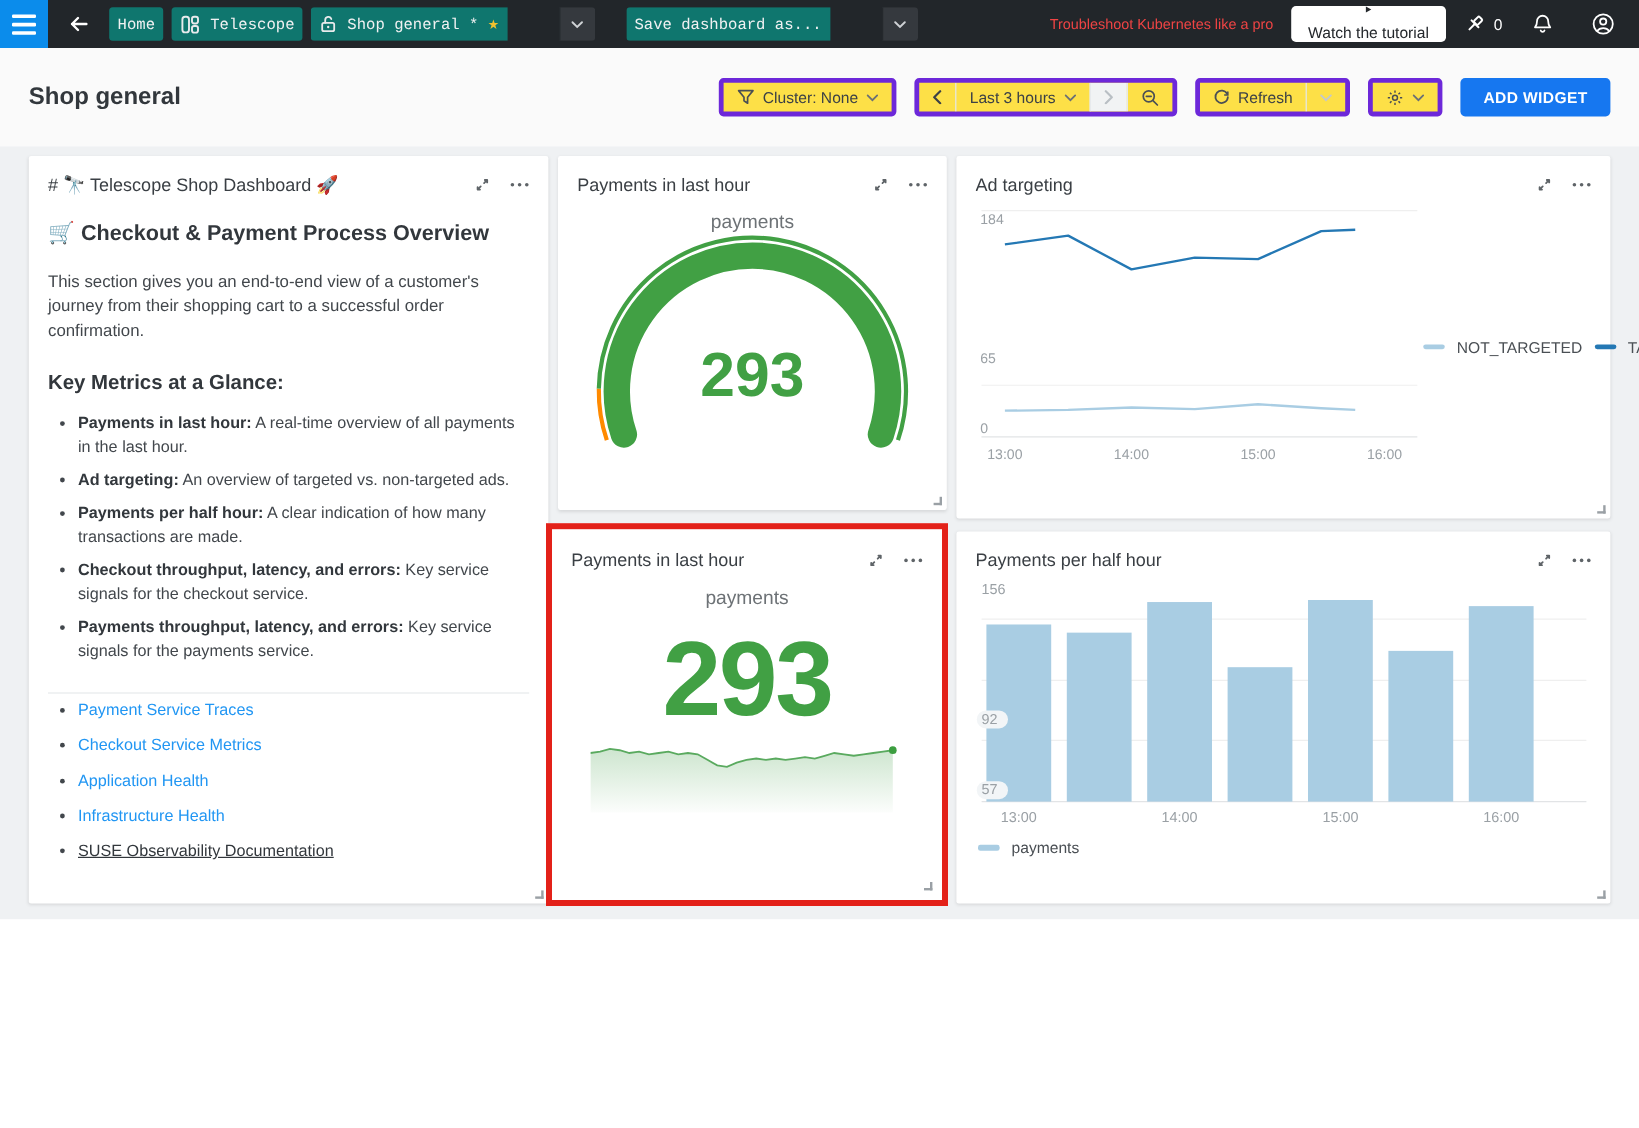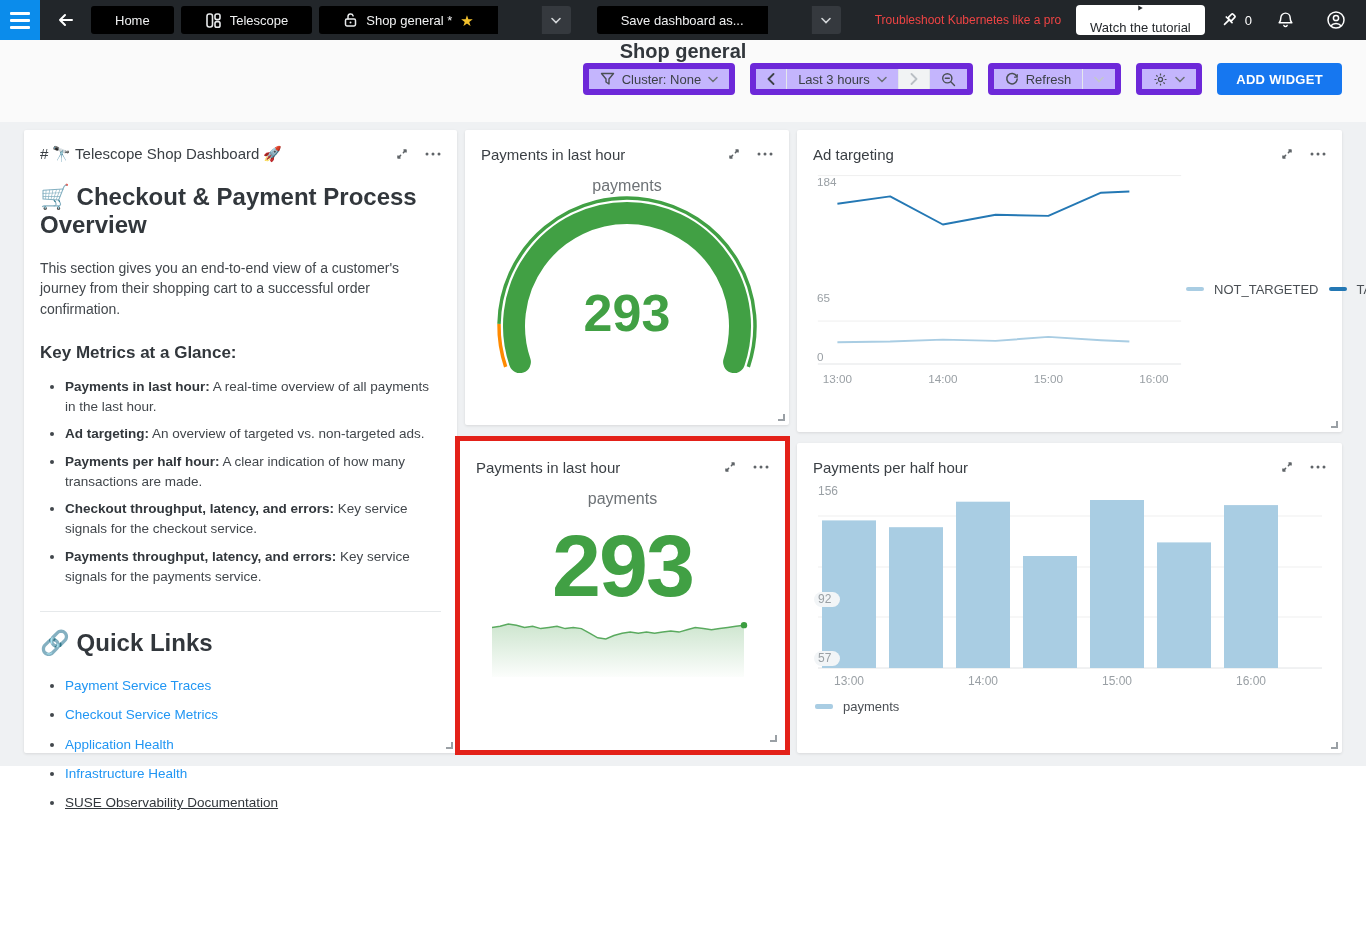--- a/index.html
+++ b/index.html
@@ -10,60 +10,60 @@
   }
   
   .topbar { position:absolute; top:0; left:0; width:1366px; height:40px;
     background:#22262a; display:flex; align-items:center; color:#f0f1f2; }
   .hamburger { width:40px; height:40px; background:#0b8ceb; display:flex; flex-direction:column;
     justify-content:center; align-items:center; gap:4px; cursor:pointer; flex:0 0 auto; }
   .hamburger i { display:block; width:20px; height:3px; background:#fff; border-radius:1px; }
   .tb-iconbtn { width:36px; height:36px; display:flex; align-items:center; justify-content:center;
     cursor:pointer; flex:0 0 auto; }
   .tb-tabs { display:flex; gap:7px; margin-left:7px; align-items:center; }
-  .tb-tab { background:#000000; border-radius:3px; height:28px; display:flex; align-items:center;
-    gap:8px; padding:0 24px; font-size:13px; color:#f0f1f2; cursor:pointer; white-space:nowrap; }
+  .tb-tab { background:#0f766e; border-radius:3px; height:28px; display:flex; align-items:center;
+    gap:8px; padding:0 7px; font-size:13px; color:#f0f1f2; cursor:pointer; white-space:nowrap;font-family:Liberation Mono, monospace; }
   .tb-split { display:flex; border-radius:3px; overflow:hidden;gap:43px; }
   .tb-split .tb-tab { border-radius:0; }
   .tb-split .chev-seg { background:#35393e; width:30px; display:flex; align-items:center;
     justify-content:center; border-left:1px solid #24282c; cursor:pointer; }
   .save-group { margin-left:26px; }
   .tb-right { margin-left:auto; display:flex; align-items:center; gap:15px; padding-right:12px; }
   .promo { font-size:12px; color:#ef4444; }
   .watch-btn { background:#fff; color:#24282c; border-radius:4px; height:30px; display:flex;
     align-items:center; gap:9px; padding:0 14px; font-size:13px; cursor:pointer;flex-direction:column; }
   .pin-wrap { display:flex; align-items:center; gap:7px; cursor:pointer; }
   .pin-count { font-size:13px; color:#fff; }
   .star { color:#f2c12e; font-size:15px; line-height:1; }
   
   .page-header { position:absolute; top:40px; left:0; width:1366px; height:82px; background:#fafafa;
-    display:flex; align-items:center; padding:0 24px;flex-direction:column; }
+    display:flex; align-items:center; padding:0 24px; }
   .page-title { font-size:20px; font-weight:700; color:#32373c; }
   .hdr-controls { margin-left:auto; display:flex; align-items:center; gap:15px; }
-  .ctl { height:32px; background:#c4b5fd; border:6px solid #6d28d9; border-radius:4px; display:flex;
+  .ctl { height:32px; background:#fde047; border:4px solid #6d28d9; border-radius:4px; display:flex;
     align-items:stretch; font-size:13px; color:#3c4146; overflow:hidden; }
   .seg { display:flex; align-items:center; gap:7px; padding:0 11px; cursor:pointer; }
   .seg + .seg { border-left:1px solid #e4e8eb; }
   .seg.disabled { background:#f1f3f4; cursor:default; }
   .add-widget { height:32px; background:#1677f0; border:none; border-radius:4px; color:#fff;
     font-size:13px; font-weight:700; letter-spacing:.3px; padding:0 19px; cursor:pointer;
     font-family:"Liberation Sans",sans-serif; }
   
   .content { position:absolute; top:122px; left:0; width:1366px; height:644px; background:#eff1f3; }
   .widget { position:absolute; background:#fff; border-radius:2px;
     box-shadow:0 1px 3px rgba(0,0,0,.10); padding:12px 16px; }
   .w-head { display:flex; align-items:center; height:24px; }
   .w-title { font-size:15px; font-weight:500; color:#3a3f44; white-space:nowrap; overflow:hidden; }
   .w-actions { margin-left:auto; display:flex; align-items:center; gap:16px; }
   .w-actions svg { cursor:pointer; }
   .resize-handle { position:absolute; right:4px; bottom:4px; width:7px; height:7px;
     border-right:2px solid #9aa0a5; border-bottom:2px solid #9aa0a5; cursor:nwse-resize; }
   
   .md-widget { left:24px; top:8px; width:433px; height:623px; }
-  .md h2 { font-size:24px; font-weight:700; color:#32373c; margin:17px 0 19px; }
+  .md h2 { font-size:18px; font-weight:700; color:#32373c; margin:17px 0 19px; }
   .md p { font-size:14px; color:#42474c; line-height:1.45; margin:0 0 16px; }
   .md h3 { font-size:17px; font-weight:700; color:#32373c; margin:24px 0 14px; }
   .md ul { margin:0; padding-left:25px; }
   .md li { font-size:13.5px; color:#42474c; line-height:1.5; margin-bottom:7px; }
   .md li b { color:#32373c; }
   .md hr { border:none; border-top:1px solid #e6e9eb; margin:24px 0 4px; }
   .links li { margin-bottom:9px; }
   .links a { color:#2196f3; text-decoration:none; cursor:pointer; }
   .links li.doc a { color:#32373c; text-decoration:underline; }
   
@@ -264,21 +264,20 @@
       <p>This section gives you an end-to-end view of a customer's journey from their shopping cart to a successful order confirmation.</p>
       <h3>Key Metrics at a Glance:</h3>
       <ul id="metrics-list">
           <li><b>Payments in last hour:</b> A real-time overview of all payments in the last hour.</li>
           <li><b>Ad targeting:</b> An overview of targeted vs. non-targeted ads.</li>
           <li><b>Payments per half hour:</b> A clear indication of how many transactions are made.</li>
           <li><b>Checkout throughput, latency, and errors:</b> Key service signals for the checkout service.</li>
           <li><b>Payments throughput, latency, and errors:</b> Key service signals for the payments service.</li>
         </ul>
       <hr>
-      <h2>🔗 Quick Links</h2>
       <ul id="links-list" class="links">
           <li><a href="#">Payment Service Traces</a></li>
           <li><a href="#">Checkout Service Metrics</a></li>
           <li><a href="#">Application Health</a></li>
           <li><a href="#">Infrastructure Health</a></li>
           <li class="doc"><a href="#">SUSE Observability Documentation</a></li>
         </ul>
     </div>
     <div class="resize-handle"></div>
   </div>

